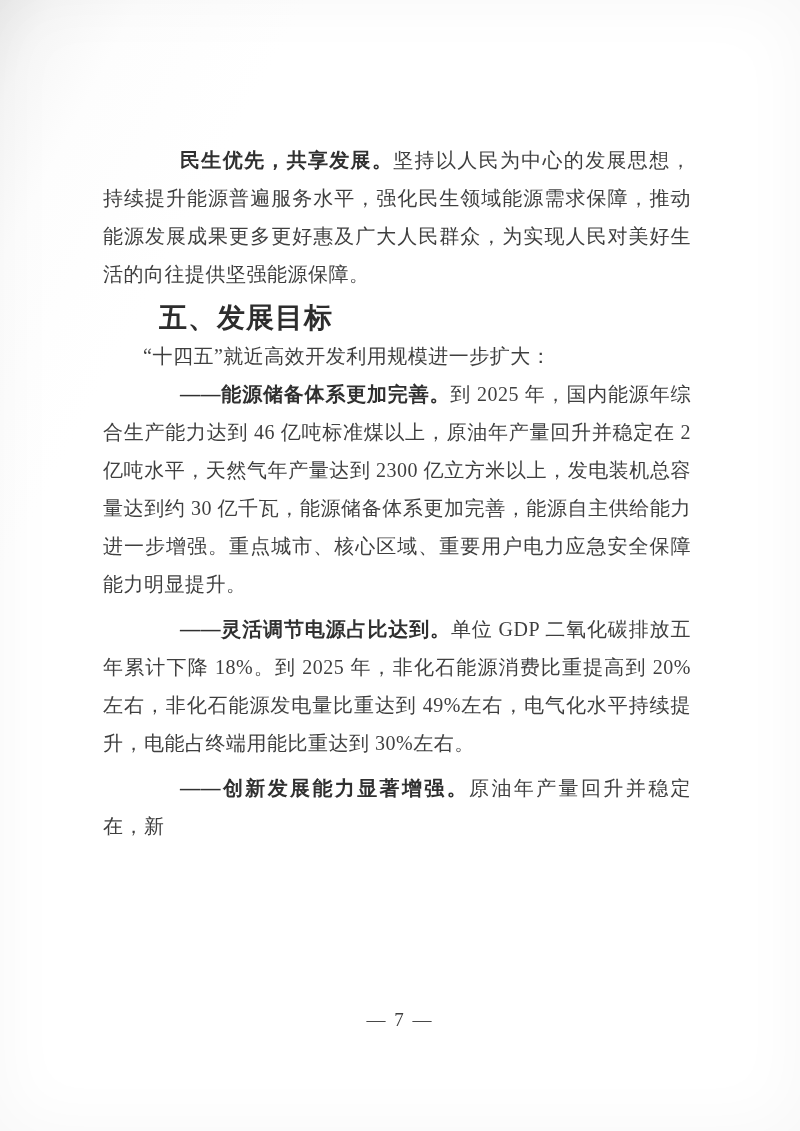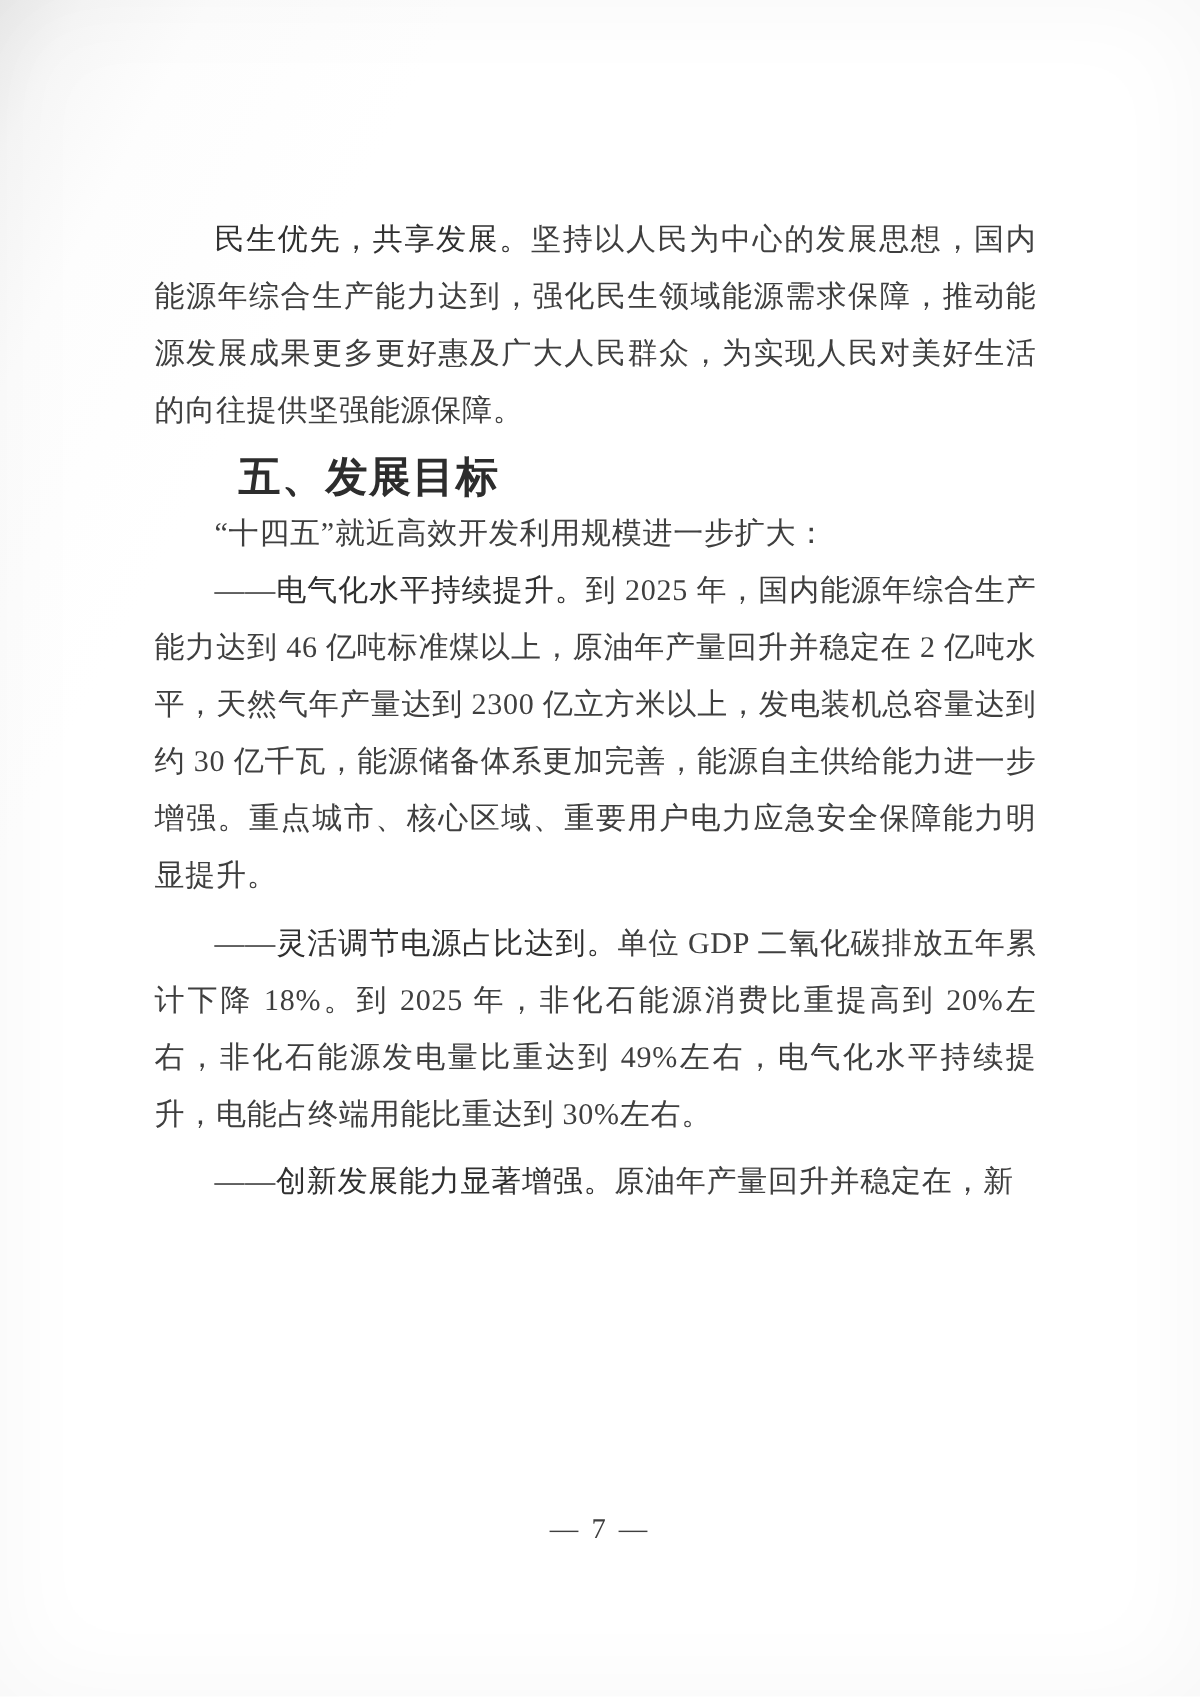--- a/index.html
+++ b/index.html
@@ -33,22 +33,23 @@
     letter-spacing: 0.5px;
   }
   .content p {
     margin: 0;
     text-indent: 2em;
   }
   .content p.spaced {
     margin-top: 7px;
   }
   .lead {
-    font-weight: normal;
+    font-weight: bold;
     color: #303030;
+    margin-left: 37px;
   }
   h2.sec-heading {
     margin: 6px 0 0 0;
     text-indent: 2em;
     font-family: "Liberation Sans", "DejaVu Sans", sans-serif;
     font-size: 28px;
     line-height: 38px;
     font-weight: bold;
     color: #2d2d2d;
     letter-spacing: 1px;
@@ -65,29 +66,29 @@
     letter-spacing: 2px;
   }
 </style>
 </head>
 <body>
 
 <div class="page">
   <div class="content">
 
     <p>
-      <span class="lead">民生优先，共享发展。</span><span>坚持以人民为中心的发展思想，国内能源年综合生产能力达到，强化民生领域能源需求保障，推动能源发展成果更多更好惠及广大人民群众，为实现人民对美好生活的向往提供坚强能源保障。</span>
+      <span class="lead">民生优先，共享发展。</span><span>坚持以人民为中心的发展思想，持续提升能源普遍服务水平，强化民生领域能源需求保障，推动能源发展成果更多更好惠及广大人民群众，为实现人民对美好生活的向往提供坚强能源保障。</span>
     </p>
 
     <h2 class="sec-heading">五、发展目标</h2>
 
     <p>“十四五”就近高效开发利用规模进一步扩大：</p>
 
     <p>
-      <span class="lead">——电气化水平持续提升。</span><span>到 2025 年，国内能源年综合生产能力达到 46 亿吨标准煤以上，原油年产量回升并稳定在 2 亿吨水平，天然气年产量达到 2300 亿立方米以上，发电装机总容量达到约 30 亿千瓦，能源储备体系更加完善，能源自主供给能力进一步增强。重点城市、核心区域、重要用户电力应急安全保障能力明显提升。</span>
+      <span class="lead">——能源储备体系更加完善。</span><span>到 2025 年，国内能源年综合生产能力达到 46 亿吨标准煤以上，原油年产量回升并稳定在 2 亿吨水平，天然气年产量达到 2300 亿立方米以上，发电装机总容量达到约 30 亿千瓦，能源储备体系更加完善，能源自主供给能力进一步增强。重点城市、核心区域、重要用户电力应急安全保障能力明显提升。</span>
     </p>
 
     <p class="spaced">
       <span class="lead">——灵活调节电源占比达到。</span><span>单位 GDP 二氧化碳排放五年累计下降 18%。到 2025 年，非化石能源消费比重提高到 20%左右，非化石能源发电量比重达到 49%左右，电气化水平持续提升，电能占终端用能比重达到 30%左右。</span>
     </p>
 
 
     <p class="spaced">
       <span class="lead">——创新发展能力显著增强。</span><span>原油年产量回升并稳定在，新</span>
     </p>

